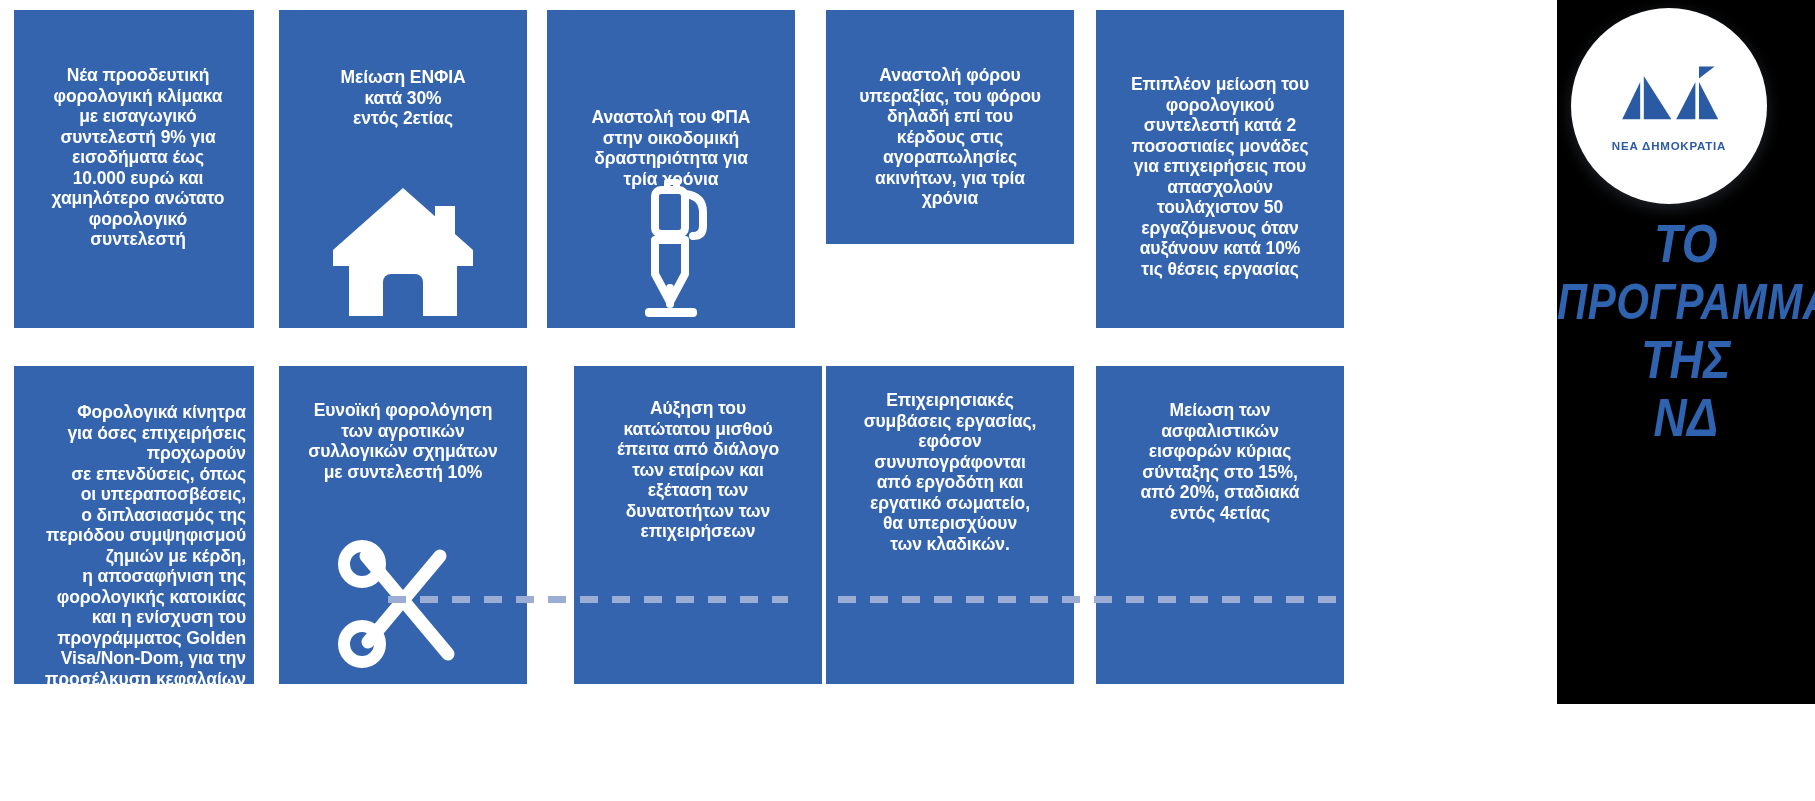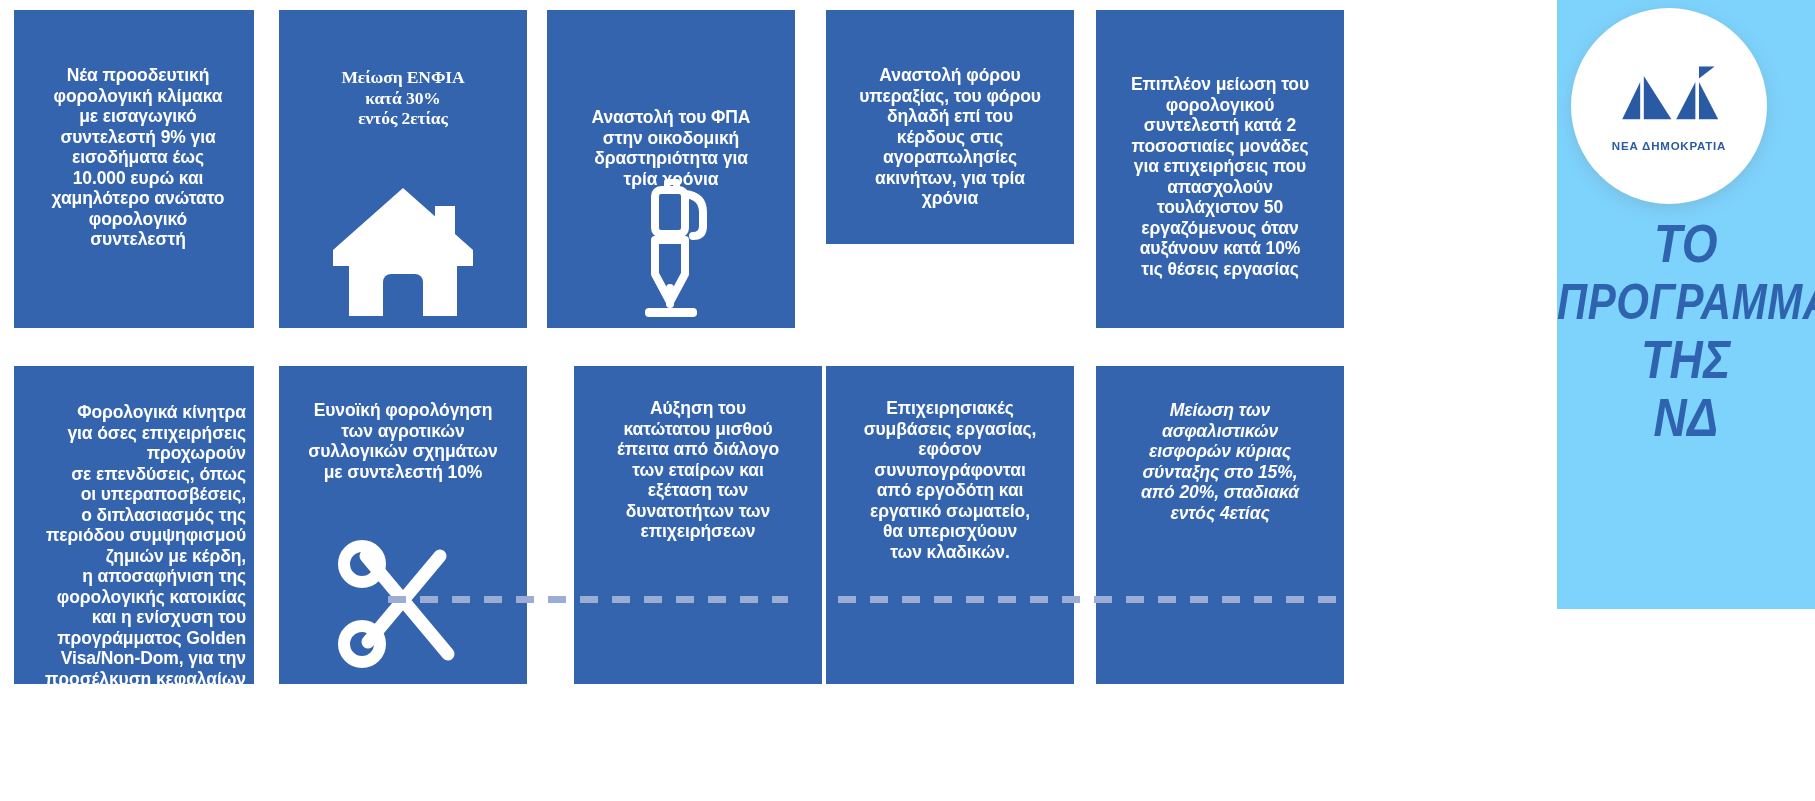--- a/index.html
+++ b/index.html
@@ -73,22 +73,22 @@
       rgba(255,255,255,0) 32px
     );
   }
 
   
   .logo-panel {
     position: absolute;
     left: 1557px;
     top: 0;
     width: 258px;
-    height: 609px;
-    background: #7dd3fc;
+    height: 704px;
+    background: #000000;
   }
 
   .logo-circle {
     position: absolute;
     left: 14px;
     top: 8px;
     width: 196px;
     height: 196px;
     border-radius: 50%;
     background: #ffffff;
@@ -144,21 +144,21 @@
 με εισαγωγικό
 συντελεστή 9% για
 εισοδήματα έως
 10.000 ευρώ και
 χαμηλότερο ανώτατο
 φορολογικό
 συντελεστή</div>
     </div>
 
     <div class="card" style="left:279px; top:10px; width:248px; height:318px;">
-      <div class="card-text" style="top:57px;font-family:Liberation Serif, serif;">Μείωση ΕΝΦΙΑ
+      <div class="card-text" style="top:57px;">Μείωση ΕΝΦΙΑ
 κατά 30%
 εντός 2ετίας</div>
       <div class="card-icon" style="top:160px;">
         <svg width="160" height="150" viewBox="0 0 160 150" aria-hidden="true">
           <path fill="#ffffff" d="M80 18 L10 80 L10 96 L26 96 L26 146 L134 146 L134 96 L150 96 L150 80 Z"></path>
           <rect x="112" y="36" width="20" height="30" fill="#ffffff"></rect>
           <path fill="#3464ae" d="M68 104 h24 a8 8 0 0 1 8 8 v34 h-40 v-34 a8 8 0 0 1 8 -8 z"></path>
         </svg>
       </div>
     </div>
@@ -243,32 +243,32 @@
       <div class="card-text" style="top:32px;">Αύξηση του
 κατώτατου μισθού
 έπειτα από διάλογο
 των εταίρων και
 εξέταση των
 δυνατοτήτων των
 επιχειρήσεων</div>
     </div>
 
     <div class="card" style="left:826px; top:366px; width:248px; height:318px;">
-      <div class="card-text" style="top:32px;">Επιχειρησιακές
+      <div class="card-text" style="top:24px;">Επιχειρησιακές
 συμβάσεις εργασίας,
 εφόσον
 συνυπογράφονται
 από εργοδότη και
 εργατικό σωματείο,
 θα υπερισχύουν
 των κλαδικών.</div>
     </div>
 
     <div class="card" style="left:1096px; top:366px; width:248px; height:318px;">
-      <div class="card-text" style="top:34px;font-style:italic;">Μείωση των
+      <div class="card-text" style="top:34px;">Μείωση των
 ασφαλιστικών
 εισφορών κύριας
 σύνταξης στο 15%,
 από 20%, σταδιακά
 εντός 4ετίας</div>
     </div>
 
     <div class="dash-line" style="left:388px; top:596px; width:400px;"></div>
     <div class="dash-line" style="left:838px; top:596px; width:510px;"></div>
 

